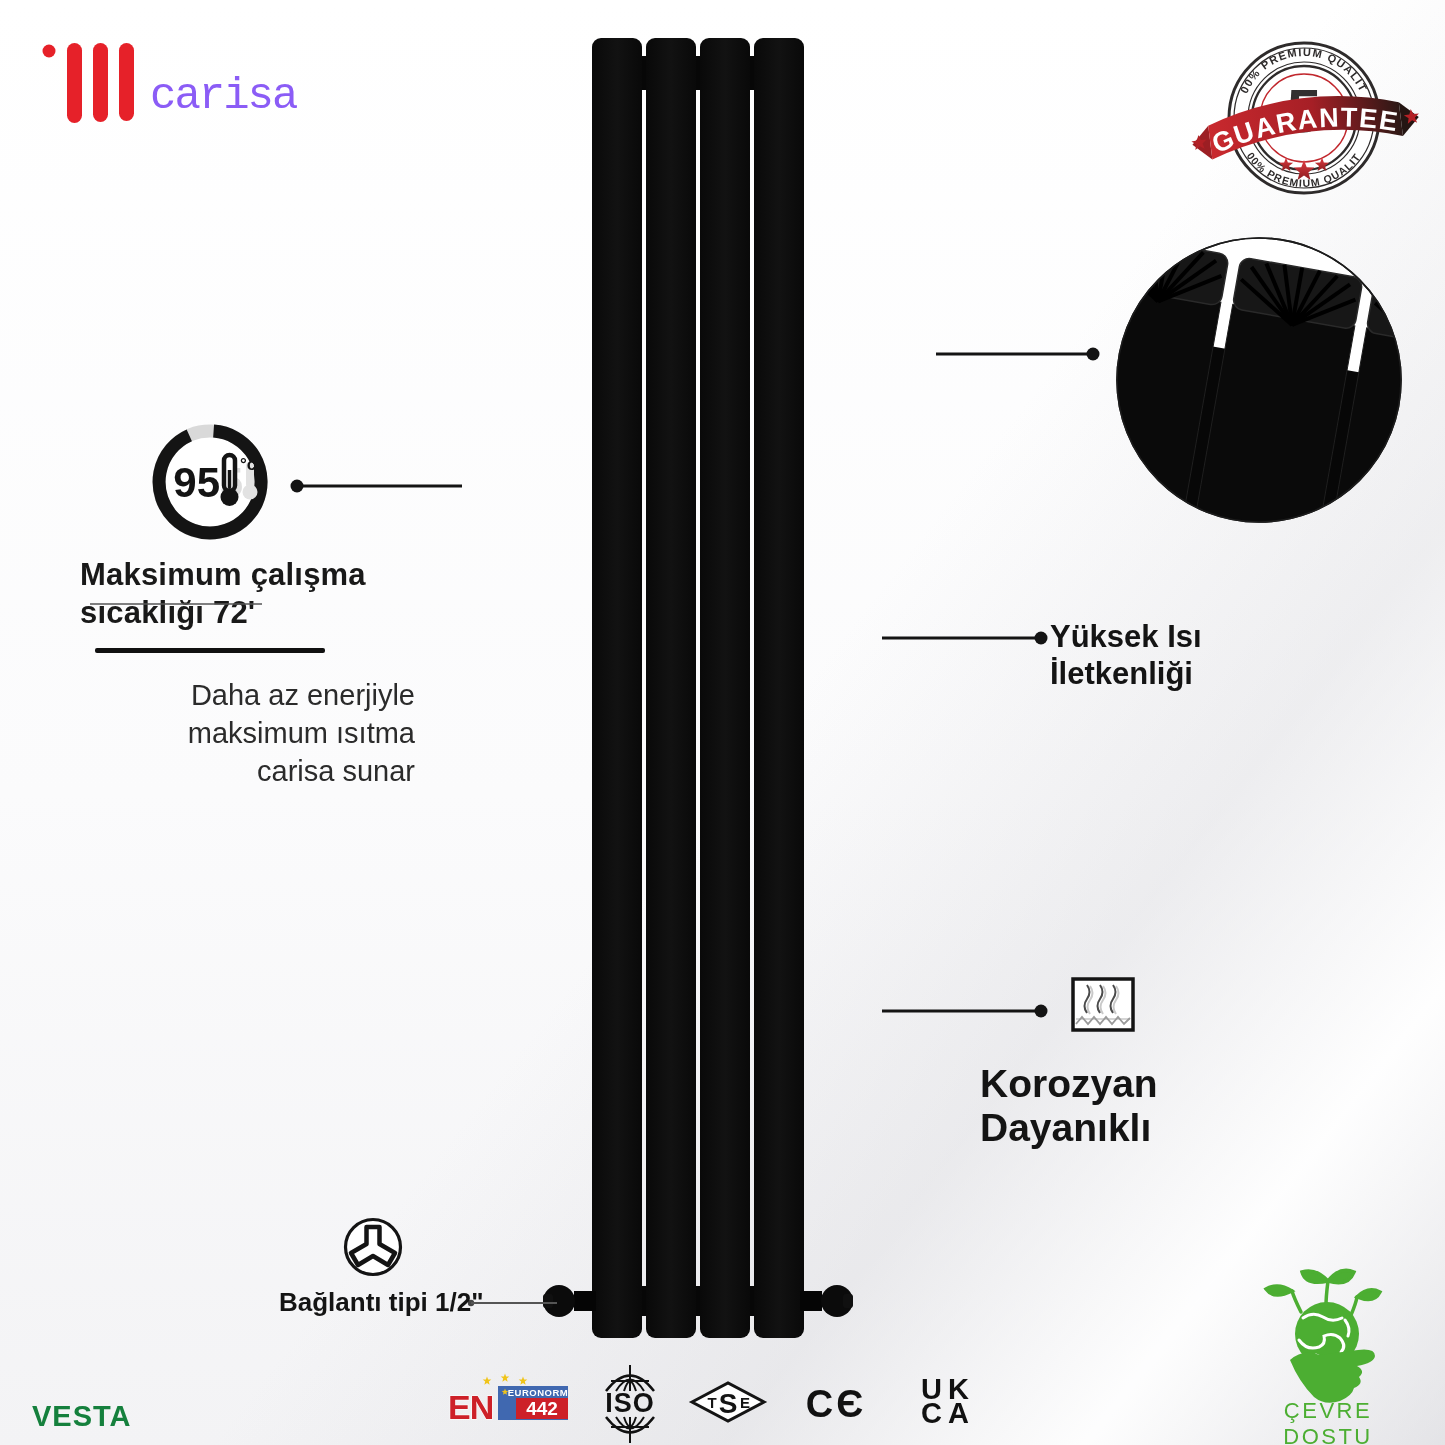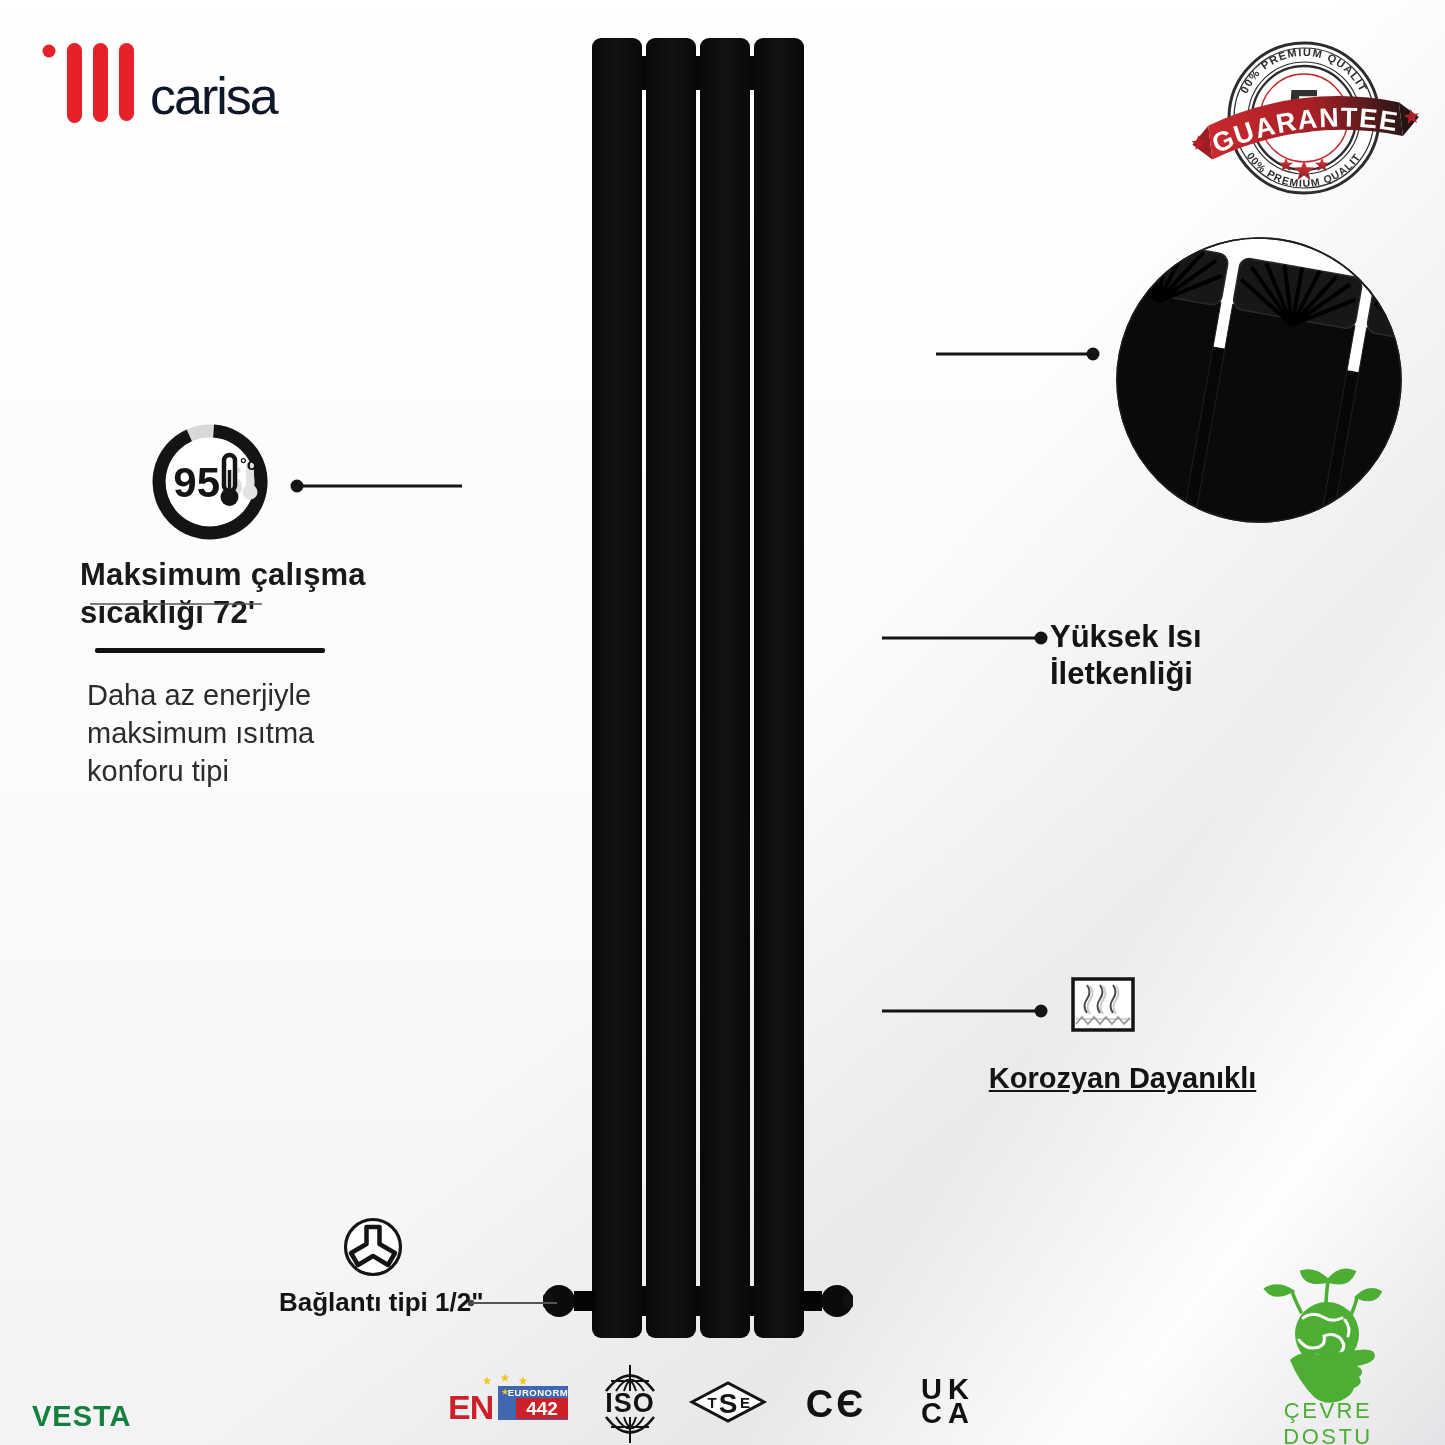--- a/index.html
+++ b/index.html
@@ -9,21 +9,21 @@
     background:
       linear-gradient(128deg, rgba(255,255,255,0) 52%, rgba(205,205,210,0.30) 72%, rgba(255,255,255,0.85) 86%, rgba(198,198,204,0.35) 100%),
       linear-gradient(180deg,#ffffff 0%,#fbfbfc 55%,#f3f3f5 100%);
   }
   .abs{position:absolute;}
   #scene{position:absolute;left:0;top:0;}
   svg text{font-family:"Liberation Sans","DejaVu Sans",sans-serif;}
   .h-title{font-size:31px;font-weight:700;line-height:38px;color:#191919;letter-spacing:.2px;}
   .h-para{font-size:29px;font-weight:400;line-height:38px;color:#2b2b2b;}
   .lbl-bold{font-weight:700;color:#141414;}
-  .brand-text{font-size:52px;letter-spacing:-2px;color:#0f172a;line-height:60px;font-weight:400;}
+  .brand-text{font-size:44px;letter-spacing:-2px;color:#8b5cf6;line-height:60px;font-weight:400;font-family:Liberation Mono, monospace;}
   .eco-text{font-size:22px;letter-spacing:2.5px;color:#4cae32;font-weight:500;}
   .model-text{font-size:29px;letter-spacing:1px;color:#15803d;font-weight:700;}
 </style>
 </head>
 <body>
 
 <svg id="scene" width="1445" height="1445" viewBox="0 0 1445 1445">
   <defs>
     <path id="star" d="M0,-10 L2.47,-3.4 L9.51,-3.09 L3.99,1.3 L5.88,8.09 L0,4.2 L-5.88,8.09 L-3.99,1.3 L-9.51,-3.09 L-2.47,-3.4 Z"></path>
     <linearGradient id="ribGrad" x1="0" y1="0" x2="1" y2="0">
@@ -258,30 +258,30 @@
 <div class="abs brand-text" style="left:150px;top:66px;">carisa</div>
 
 <div class="abs h-title" style="left:80px;top:556px;width:300px;">
   <div>Maksimum çalışma</div>
   <div>sıcaklığı 72'</div>
 </div>
 <div class="abs" style="left:90px;top:603px;width:172px;height:2px;background:rgba(85,85,85,0.75);"></div>
 
 <div class="abs" style="left:95px;top:648px;width:230px;height:5px;background:#111;border-radius:2px;"></div>
 
-<div class="abs h-para" style="left:87px;top:676px;width:320px;">
+<div class="abs h-para" style="left:95px;top:676px;width:320px;text-align:right;">
   <div>Daha az enerjiyle</div>
   <div>maksimum ısıtma</div>
-  <div>konforu tipi</div>
+  <div>carisa sunar</div>
 </div>
 
 <div class="abs lbl-bold" style="left:1050px;top:618px;width:185px;font-size:31px;line-height:37px;">
   <div>Yüksek Isı</div>
   <div>İletkenliği</div>
 </div>
 
-<div class="abs lbl-bold" style="left:980px;top:1062px;width:285px;text-align:center;font-size:29px;text-decoration:underline;">Korozyan Dayanıklı</div>
+<div class="abs lbl-bold" style="left:980px;top:1062px;width:285px;text-align:left;font-size:39px;">Korozyan Dayanıklı</div>
 
 <div class="abs lbl-bold" style="left:279px;top:1287px;font-size:26px;">Bağlantı tipi 1/2"</div>
 
 <div class="abs eco-text" style="left:1248px;top:1398px;width:160px;text-align:center;">ÇEVRE DOSTU</div>
 
 <div class="abs model-text" style="left:32px;top:1400px;">VESTA</div>
 
 </body></html>

